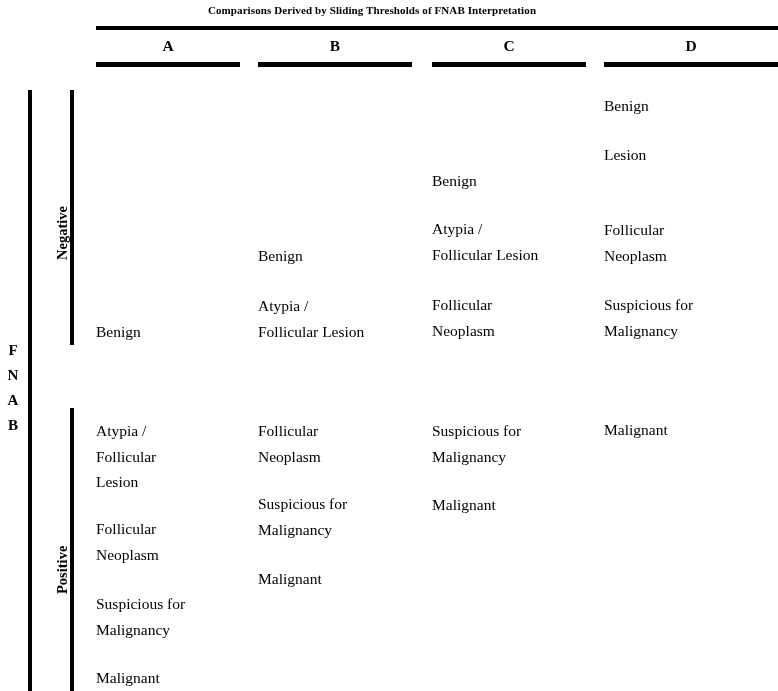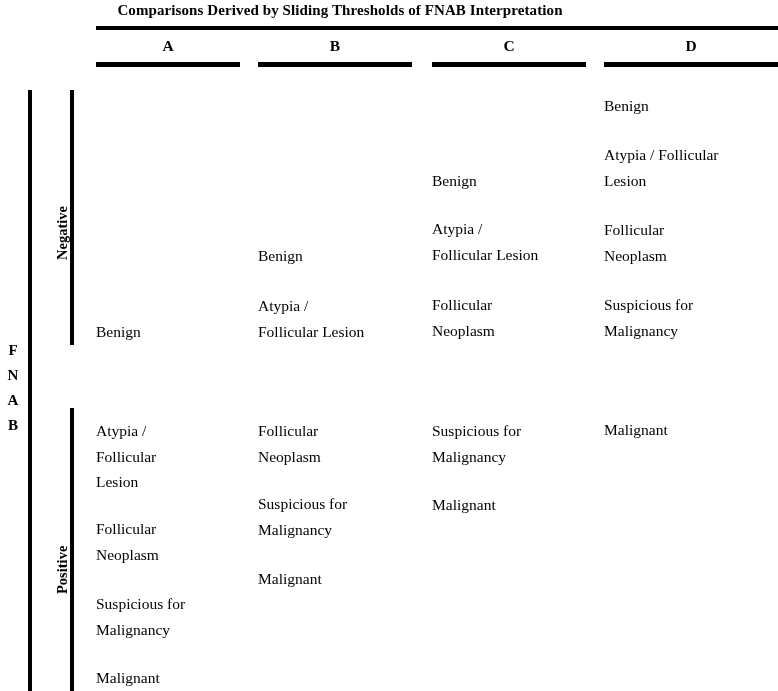--- a/index.html
+++ b/index.html
@@ -17,25 +17,26 @@
     overflow: hidden;
   }
 
   
   .fig-title {
     position: absolute;
     left: 0;
     top: 0px;
     width: 680px;
     text-align: center;
-    font-size: 15px;
+    font-size: 11px;
     font-weight: bold;
     letter-spacing: 0.1px;
     line-height: 20px;
     white-space: nowrap;
+    padding-left: 32px;
   }
 
   
   .rule {
     position: absolute;
     background: #000000;
     height: 4px;
   }
   .rule-top {
     left: 96px;
@@ -158,21 +159,20 @@
         <div>Follicular Lesion</div>
       </div>
       <div class="entry" style="left: 432px; top: 292px; width: 154px;">
         <div>Follicular</div>
         <div>Neoplasm</div>
       </div>
       <div class="entry" style="left: 604px; top: 93px; width: 174px;">
         <div>Benign</div>
       </div>
       <div class="entry" style="left: 604px; top: 142px; width: 174px;">
-        <div>Atypia / Follicular</div>
         <div>Lesion</div>
       </div>
       <div class="entry" style="left: 604px; top: 217px; width: 174px;">
         <div>Follicular</div>
         <div>Neoplasm</div>
       </div>
       <div class="entry" style="left: 604px; top: 292px; width: 174px;">
         <div>Suspicious for</div>
         <div>Malignancy</div>
       </div>

